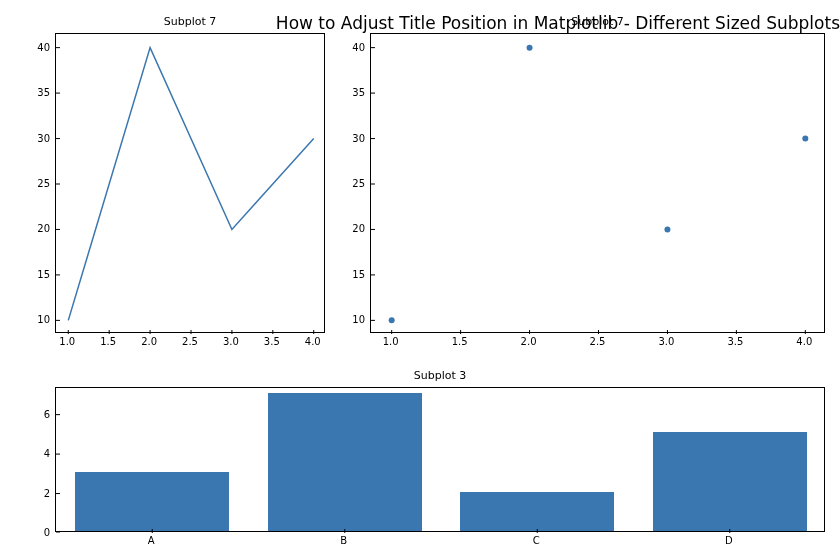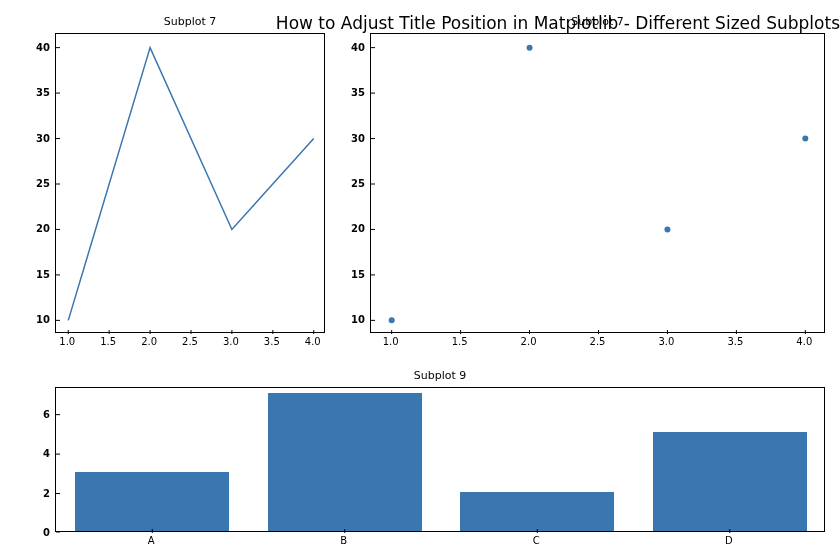--- a/index.html
+++ b/index.html
@@ -36,21 +36,21 @@
     background: #fff;
   }
   svg { display: block; }
   .tick {
     position: absolute;
     font-size: 10px;
     color: #000;
     white-space: nowrap;
   }
   .xtick { transform: translate(-50%, 0); }
-  .ytick { transform: translate(-100%, -50%); text-align: center; font-weight: bold; }
+  .ytick { transform: translate(-100%, -50%); text-align: center; }
   .bar { position: absolute; background: #3a76af; }
 </style>
 </head>
 <body>
 
 <div class="figure">
 
   <div class="suptitle" style="top:13px;">How to Adjust Title Position in Matplotlib - Different Sized Subplots</div>
 
   <div class="subplot-title" style="left:55px; width:270px; top:15px;">Subplot 7</div>
@@ -132,21 +132,21 @@
   <div class="tick xtick" style="left:735.38px; top:336px;">3.5</div>
   <div class="tick xtick" style="left:804.32px; top:336px;">4.0</div>
   <div class="tick ytick" style="left:365px; top:319.36px;">10</div>
   <div class="tick ytick" style="left:365px; top:273.91px;">15</div>
   <div class="tick ytick" style="left:365px; top:228.45px;">20</div>
   <div class="tick ytick" style="left:365px; top:183px;">25</div>
   <div class="tick ytick" style="left:365px; top:137.55px;">30</div>
   <div class="tick ytick" style="left:365px; top:92.09px;">35</div>
   <div class="tick ytick" style="left:365px; top:46.64px;">40</div>
 
-  <div class="subplot-title" style="left:55px; width:770px; top:369px;">Subplot 9</div>
+  <div class="subplot-title" style="left:55px; width:770px; top:369px;">Subplot 3</div>
 
   <div class="axes" id="ax3" style="left:55px; top:387px; width:770px; height:145px;">
 
     <div class="bar" style="left:19.25px;  width:154px; bottom:0; height:59.18px;"></div>
     <div class="bar" style="left:211.75px; width:154px; bottom:0; height:138.10px;"></div>
     <div class="bar" style="left:404.25px; width:154px; bottom:0; height:39.46px;"></div>
     <div class="bar" style="left:596.75px; width:154px; bottom:0; height:98.64px;"></div>
     <svg width="770" height="145" viewBox="0 0 770 145" style="position:absolute;left:0;top:0;">
       <g stroke="#000" stroke-width="1">
         <line x1="96.25" y1="145" x2="96.25" y2="141"></line>

